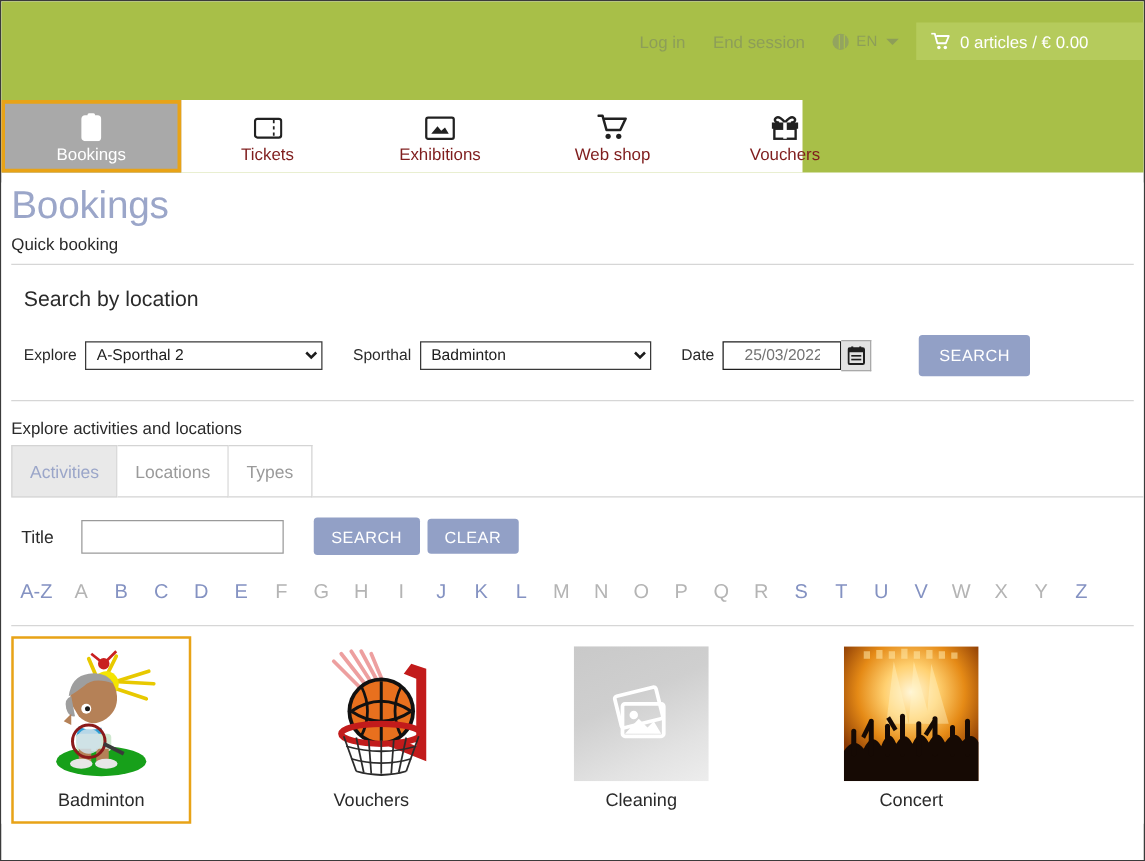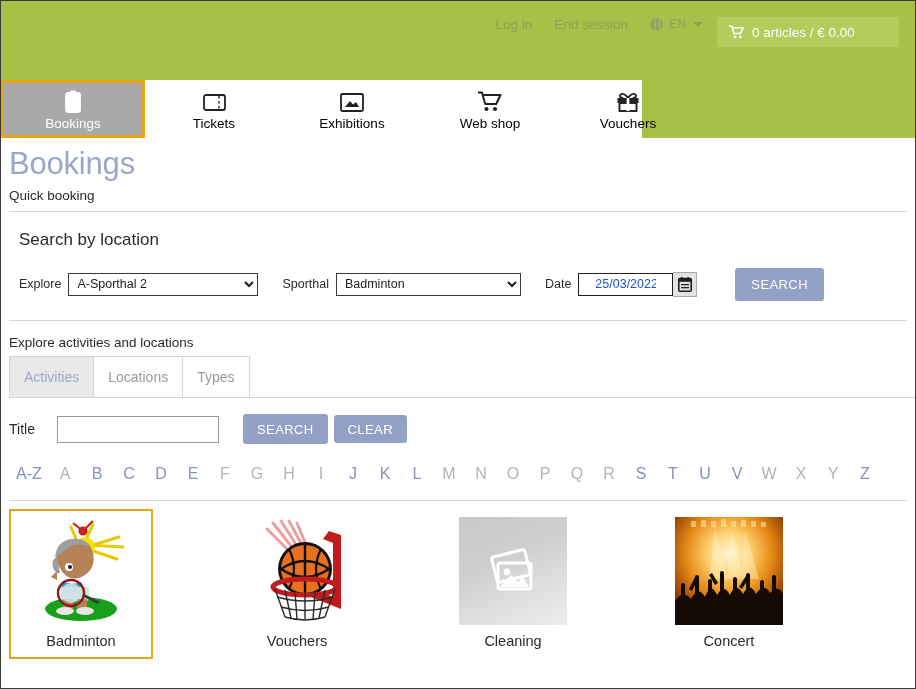--- a/index.html
+++ b/index.html
@@ -31,23 +31,23 @@
     width: 72px; height: 64px;
     background: #ffffff;
     border: 3px solid #151515;
     border-radius: 2px;
     overflow: hidden;
   }
   .logo svg { display: block; width: 100%; height: 100%; }
 
   .header-right {
     position: absolute;
-    right: 16px; top: 16px;
-    display: flex;
-    align-items: flex-start;
+    right: 0; top: 16px;
+    display: flex;
+    align-items: center;
     height: 32px;
     margin-left: 38px;
   }
   .hdr-link {
     color: #8d9e58;
     font-size: 13.5px;
     text-decoration: none;
     margin-right: 22px;
     white-space: nowrap;
     cursor: pointer;
@@ -118,21 +118,21 @@
     height: 58px;
     display: flex;
     align-items: stretch;
   }
   .nav-item {
     width: 138px;
     display: flex;
     flex-direction: column;
     align-items: center;
     justify-content: center;
-    color: #000000;
+    color: #7f1d1d;
     font-size: 13.5px;
     cursor: pointer;
     background: transparent;
     position: relative;
   }
   .nav-item .ico { height: 26px; display: flex; align-items: flex-end; margin-bottom: 3px;}
   .nav-item.active {
     background: #a9a9a9;
     color: #ffffff;
     border: 3px solid #e8a317;
@@ -188,21 +188,21 @@
     background: #ffffff;
     padding-left: 4px;
     border-radius: 0;
   }
   #sel-location { width: 190px; }
   #sel-activity { width: 185px; }
   input.ctl {
     height: 23px;
     font-family: "Liberation Sans", sans-serif;
     font-size: 12.5px;
-    color: #1d4ed8;
+    color: #737373;
     border: 1px solid #1e1e1e;
     background: #ffffff;
     border-radius: 0;
     padding: 0 16px;
   }
   #inp-date { width: 95px; text-align: center; }
   .cal-btn {
     width: 24px; height: 25px;
     background: #e2e2e2;
     border: 1px solid #a9a9a9;
@@ -264,21 +264,21 @@
   }
   .tab-fill {
     flex: 1;
     height: 42px;
     border-bottom: 1px solid #d4d4d4;
   }
 
   .title-row {
     display: flex;
     align-items: center;
-    margin: 16px 0 0 8px;
+    margin: 16px 0 0 16px;
     height: 30px;
   }
   .title-lab { font-size: 14px; color: #2a2a2a; width: 48px; }
   #inp-title { width: 162px; height: 27px; border: 1px solid #9a9a9a; }
   #btn-search-t { height: 30px; padding: 0 14px; margin-left: 24px; }
   #btn-clear { height: 28px; padding: 0 14px; margin-left: 6px; }
 
   .alpha {
     display: flex;
     align-items: center;

